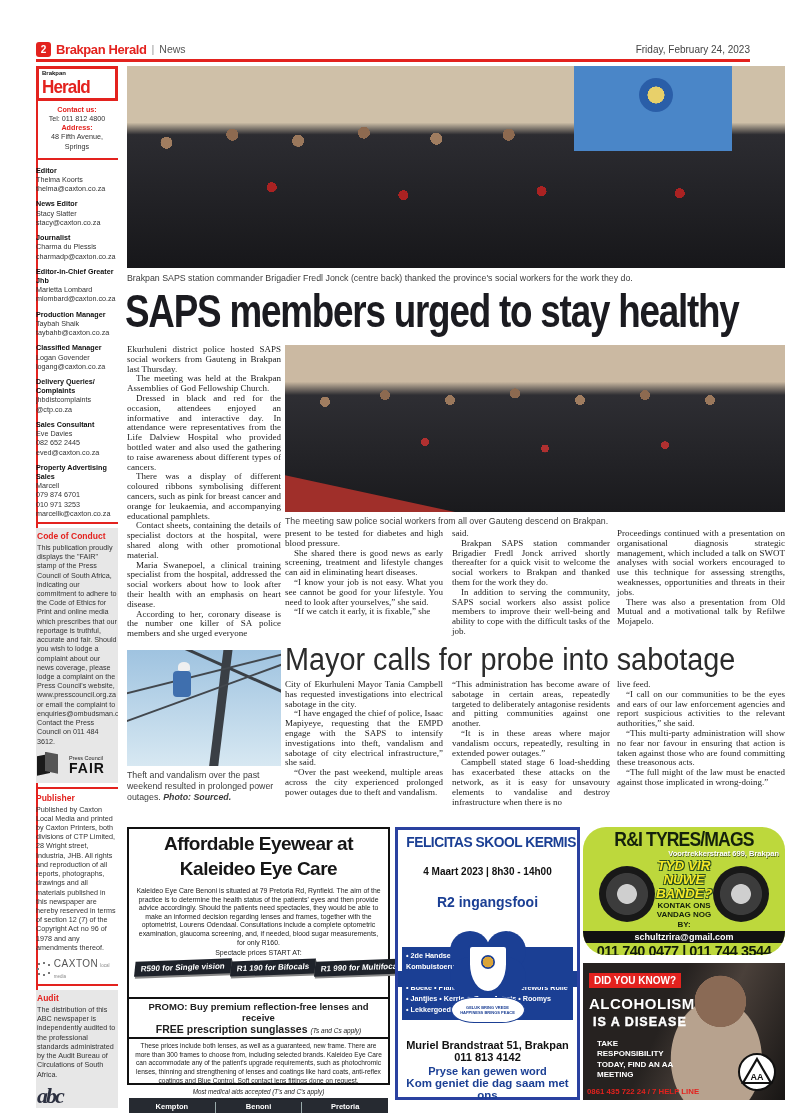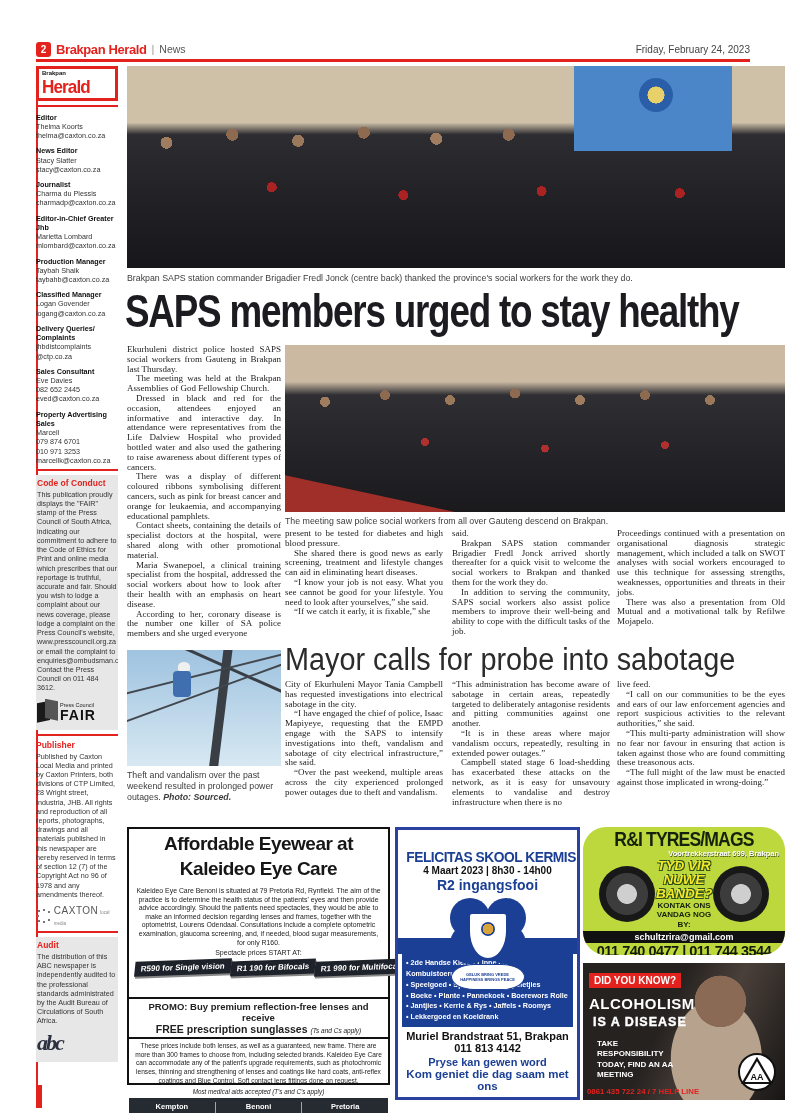--- a/index.html
+++ b/index.html
@@ -28,21 +28,21 @@
   .side-logo { border:3px solid #e3221e; padding:1px 3px 2px 3px; margin-bottom:2px; }
   .side-logo .lg-top { font-size:6px; color:#111; font-weight:bold; }
   .side-logo .lg-main { font-size:19px; color:#e3221e; font-weight:bold; letter-spacing:-1px;
     transform:scaleX(0.9); transform-origin:left; line-height:0.95; }
   .contact-blk { text-align:center; padding:2px 0 3px; }
   .red-b { color:#e3221e; font-weight:bold; }
   .staff-role { font-weight:bold; color:#111; margin-top:6px; }
   .staff-line { word-wrap:break-word; }
   .grey-blk { background:#e7e7e7; padding:3px 3px 5px; margin:0 -2px; }
   .side-h { color:#e3221e; font-weight:bold; font-size:8.5px; margin-bottom:1px; }
-  .fair-logo { display:flex; align-items:center; gap:1px; margin-top:6px; }
+  .fair-logo { display:flex; align-items:center; gap:10px; margin-top:6px; }
   .fair-shape { width:22px; height:26px; position:relative; }
   .fair-shape .f1 { position:absolute; left:0; top:2px; width:13px; height:22px; background:#1a1a1a;
     clip-path:polygon(0 12%, 100% 0, 100% 88%, 0 100%); }
   .fair-shape .f2 { position:absolute; left:8px; top:0; width:13px; height:22px; background:#555;
     clip-path:polygon(0 0, 100% 12%, 100% 100%, 0 88%); }
   .fair-text .ft1 { font-size:5.5px; color:#222; line-height:1.1; }
   .fair-text .ft2 { font-size:14px; font-weight:bold; color:#111; letter-spacing:1px; line-height:1; }
   .caxton-logo { display:flex; align-items:center; gap:3px; margin:6px 0 4px; }
   .caxton-c { width:16px; height:16px; border-radius:2px;
     background:radial-gradient(circle 1.5px at 3px 3px,#777 99%,transparent), radial-gradient(circle 1.5px at 8px 2px,#777 99%,transparent),
@@ -129,21 +129,21 @@
   .promo-sm { font-weight:normal; font-size:6.5px; font-style:italic; }
   .eye-details { font-size:6.6px; line-height:1.3; text-align:center; padding:3px 6px 0; color:#222; }
   .eye-medical { font-size:6.3px; font-style:italic; text-align:center; margin:3px 0; }
   .branch-strip { margin-top:auto; background:#262a31; color:#fff; display:flex; padding:4px 0 5px; }
   .branch { flex:1; text-align:center; font-size:7px; line-height:1.4; }
   .branch + .branch { border-left:1px solid #9aa; }
   .branch .bcity { font-weight:bold; font-size:7.5px; }
 
   
   #ad-kermis { left:395px; top:827px; width:185px; height:273px; border:3px solid #2a41a0; background:#fff;
-    padding:19px 4px 5px; display:flex; flex-direction:column; }
+    padding:4px 4px 5px; display:flex; flex-direction:column;gap:16px; }
   .kermis-title { color:#1b3f94; font-weight:bold; font-size:14.5px; text-align:center; letter-spacing:-0.5px;
     transform:scaleX(0.95); transform-origin:center; white-space:nowrap; }
   .kermis-date { color:#111; font-weight:bold; font-size:10px; text-align:center; }
   .kermis-fee { color:#1b3f94; font-weight:bold; font-size:14px; text-align:center; margin-top:1px; }
   .crest-area { position:relative; height:112px; margin-top:3px; }
   .crest-band { position:absolute; left:-4px; right:-4px; top:42px; height:16px; background:#1b3f94; }
   .crest { position:absolute; left:50%; top:2px; transform:translateX(-50%); width:86px; height:104px; }
   .crest .lobe { position:absolute; width:40px; height:40px; border-radius:50%; background:#1b3f94; }
   .crest .l1 { left:5px; top:0; } .crest .l2 { left:41px; top:0; }
   .crest .l3 { left:5px; top:26px; } .crest .l4 { left:41px; top:26px; }
@@ -205,20 +205,27 @@
   <span class="mast-date">Friday, February 24, 2023</span>
 </div>
 <div id="redline" class="abs"></div>
 
 <div id="side-vline" class="abs"></div>
 <div id="side-vblock" class="abs"></div>
 <div id="sidebar" class="abs">
   <div class="side-logo">
     <div class="lg-top">Brakpan</div>
     <div class="lg-main">Herald</div>
+  </div>
+  <div class="contact-blk">
+    <div class="red-b">Contact us:</div>
+    <div>Tel: 011 812 4800</div>
+    <div class="red-b">Address:</div>
+    <div>48 Fifth Avenue,</div>
+    <div>Springs</div>
   </div>
   <hr class="red-sep">
   <div>
       <div class="staff-role">Editor</div>
       <div class="staff-line">Thelma Koorts</div>
       <div class="staff-line">thelma@caxton.co.za</div>
       <div class="staff-role">News Editor</div>
       <div class="staff-line">Stacy Slatter</div>
       <div class="staff-line">stacy@caxton.co.za</div>
       <div class="staff-role">Journalist</div>

